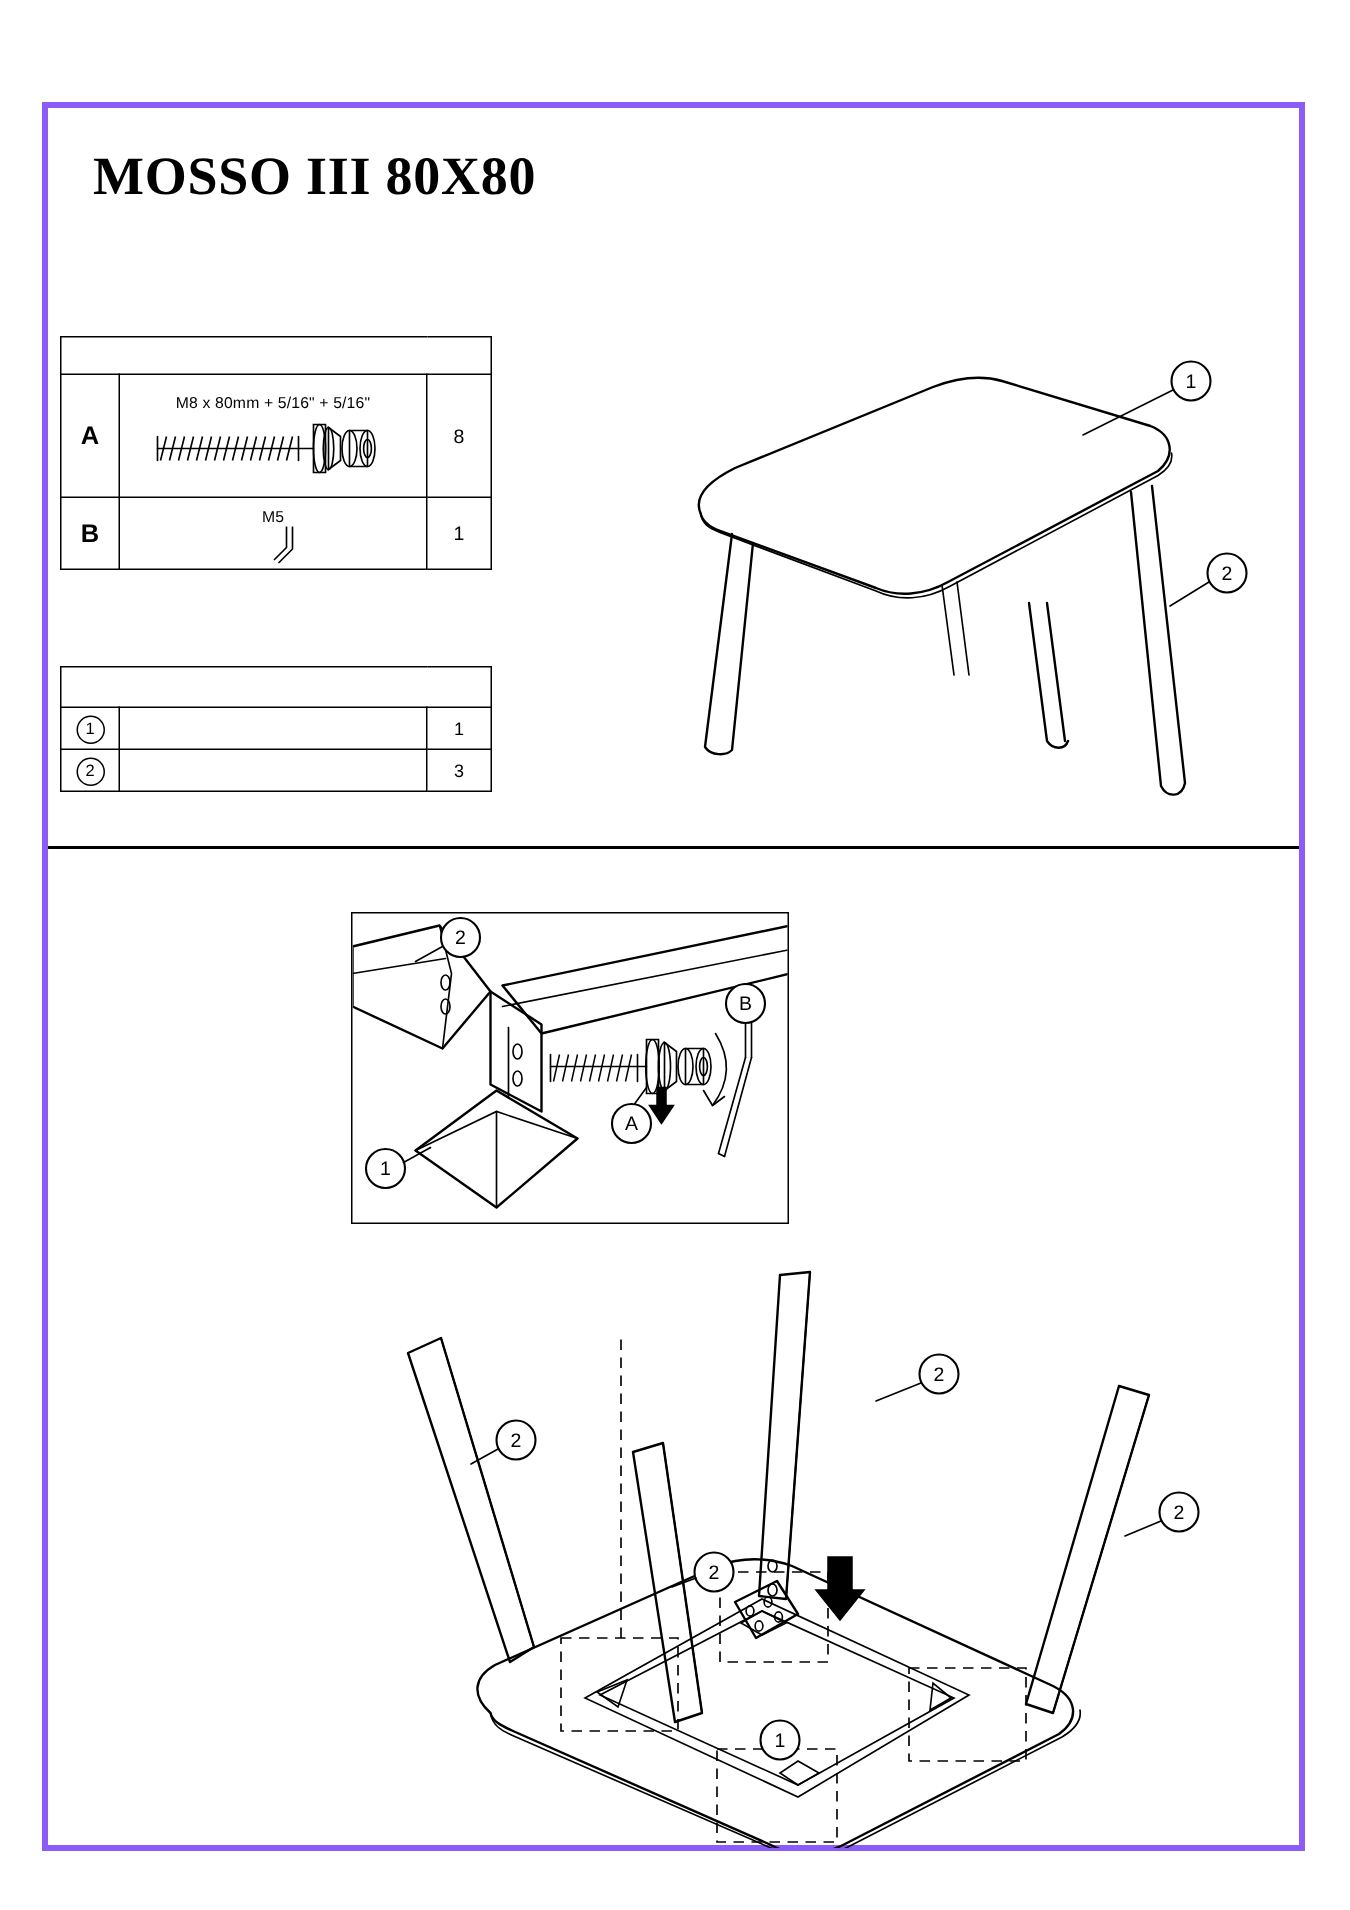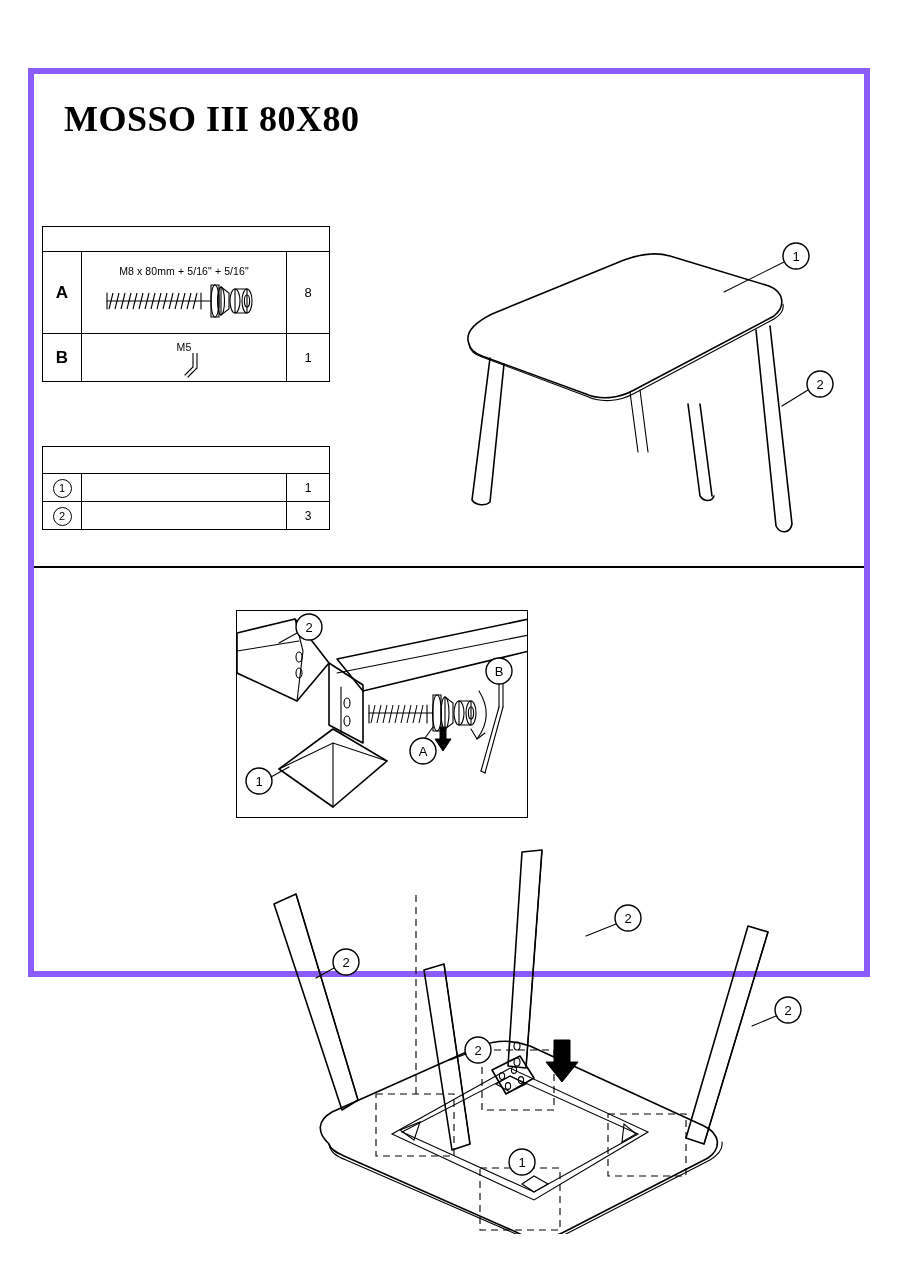--- a/index.html
+++ b/index.html
@@ -13,22 +13,22 @@
     font-family: "Liberation Sans", sans-serif;
     color: #000;
     position: relative;
     overflow: hidden;
   }
   .page {
     position: absolute;
     left: 28px;
     top: 68px;
     width: 842px;
-    height: 909px;
-    border: 6px solid #8b5cf6;
+    height: 1166px;
+    border: 4px solid #8b5cf6;
     box-sizing: border-box;
     text-decoration: underline;
   }
   .divider {
     position: absolute;
     left: 0;
     top: 492px;
     width: 100%;
     height: 0;
     border-top: 2px solid #000;

